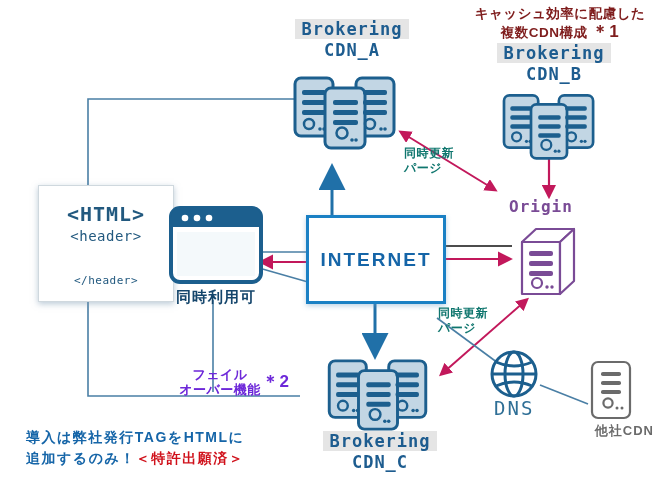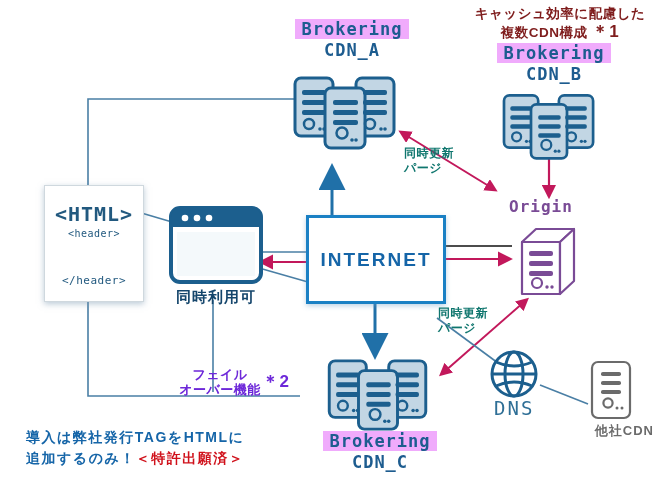--- a/index.html
+++ b/index.html
@@ -11,21 +11,21 @@
   #stage{position:absolute;left:0;top:0;width:672px;height:497px;}
   svg#wires{position:absolute;left:0;top:0;width:672px;height:497px;}
 
   .lbl{position:absolute;white-space:nowrap;line-height:1.15;}
 
   
   .cdn-title{
     color:#1d5c8f;font-weight:bold;font-size:17px;letter-spacing:1px;
     text-align:center;font-family:"DejaVu Sans Mono","Liberation Mono",monospace;
   }
-  .cdn-title .hl{background:#f0abfc;padding:0 6px;}
+  .cdn-title .hl{background:#e5e5e5;padding:0 6px;}
   .cdn-title .l2{display:block;margin-top:1px;}
 
   .jp-red{
     color:#7f1d1d;font-weight:bold;font-size:13.5px;letter-spacing:0.5px;
     text-align:center;
   }
   .jp-darkred{
     color:#6d28d9;font-weight:bold;font-size:13px;letter-spacing:0.5px;
     text-align:center;
   }
@@ -53,21 +53,21 @@
 
   .html-box{
     position:absolute;background:#fff;border:1px solid #cfd8de;
     box-shadow:0 2px 6px rgba(120,150,175,.5);
     font-family:"DejaVu Sans Mono","Liberation Mono",monospace;
     color:#22597f;
   }
   .html-box .t1{position:absolute;left:0;right:0;top:16px;text-align:center;
     font-size:20px;font-weight:bold;letter-spacing:1px;}
   .html-box .t2{position:absolute;left:0;right:0;top:42px;text-align:center;
-    font-size:10px;letter-spacing:.5px;}
+    font-size:14px;letter-spacing:.5px;}
   .html-box .t3{position:absolute;left:0;right:0;bottom:14px;text-align:center;
     font-size:11px;letter-spacing:.5px;}
 
   .viewer-lbl{
     color:#14456b;font-weight:bold;font-size:15px;letter-spacing:1px;text-align:center;
   }
 
   .foot{
     position:absolute;left:26px;top:427px;width:420px;
     font-weight:bold;font-size:14px;letter-spacing:1.5px;line-height:1.5;
@@ -240,21 +240,21 @@
       <circle cx="21" cy="59" r="5" fill="none" stroke="#7a4b96" stroke-width="2.2"></circle>
       <circle cx="31" cy="63" r="1.7" fill="#7a4b96"></circle>
       <circle cx="36" cy="63" r="1.7" fill="#7a4b96"></circle>
     </svg>
   </div>
 
   <div class="internet-box" style="left:306px;top:215px;width:134px;height:83px;">
     <span>INTERNET</span>
   </div>
 
-  <div class="html-box" style="left:44px;top:185px;width:98px;height:115px;">
+  <div class="html-box" style="left:38px;top:185px;width:98px;height:115px;padding-left:36px;">
     <div class="t1">&lt;HTML&gt;</div>
     <div class="t2">&lt;header&gt;</div>
     <div class="t3">&lt;/header&gt;</div>
   </div>
 
   <div class="icon-wrap" style="left:168px;top:205px;">
     <svg width="96" height="80" viewBox="0 0 96 80">
       <rect x="3" y="3" width="90" height="74" rx="9" fill="#ffffff" stroke="#1c5f8e" stroke-width="4"></rect>
       <path d="M3,12 a9,9 0 0 1 9,-9 h72 a9,9 0 0 1 9,9 v10 h-90 z" fill="#1c5f8e"></path>
       <g fill="#ffffff">

